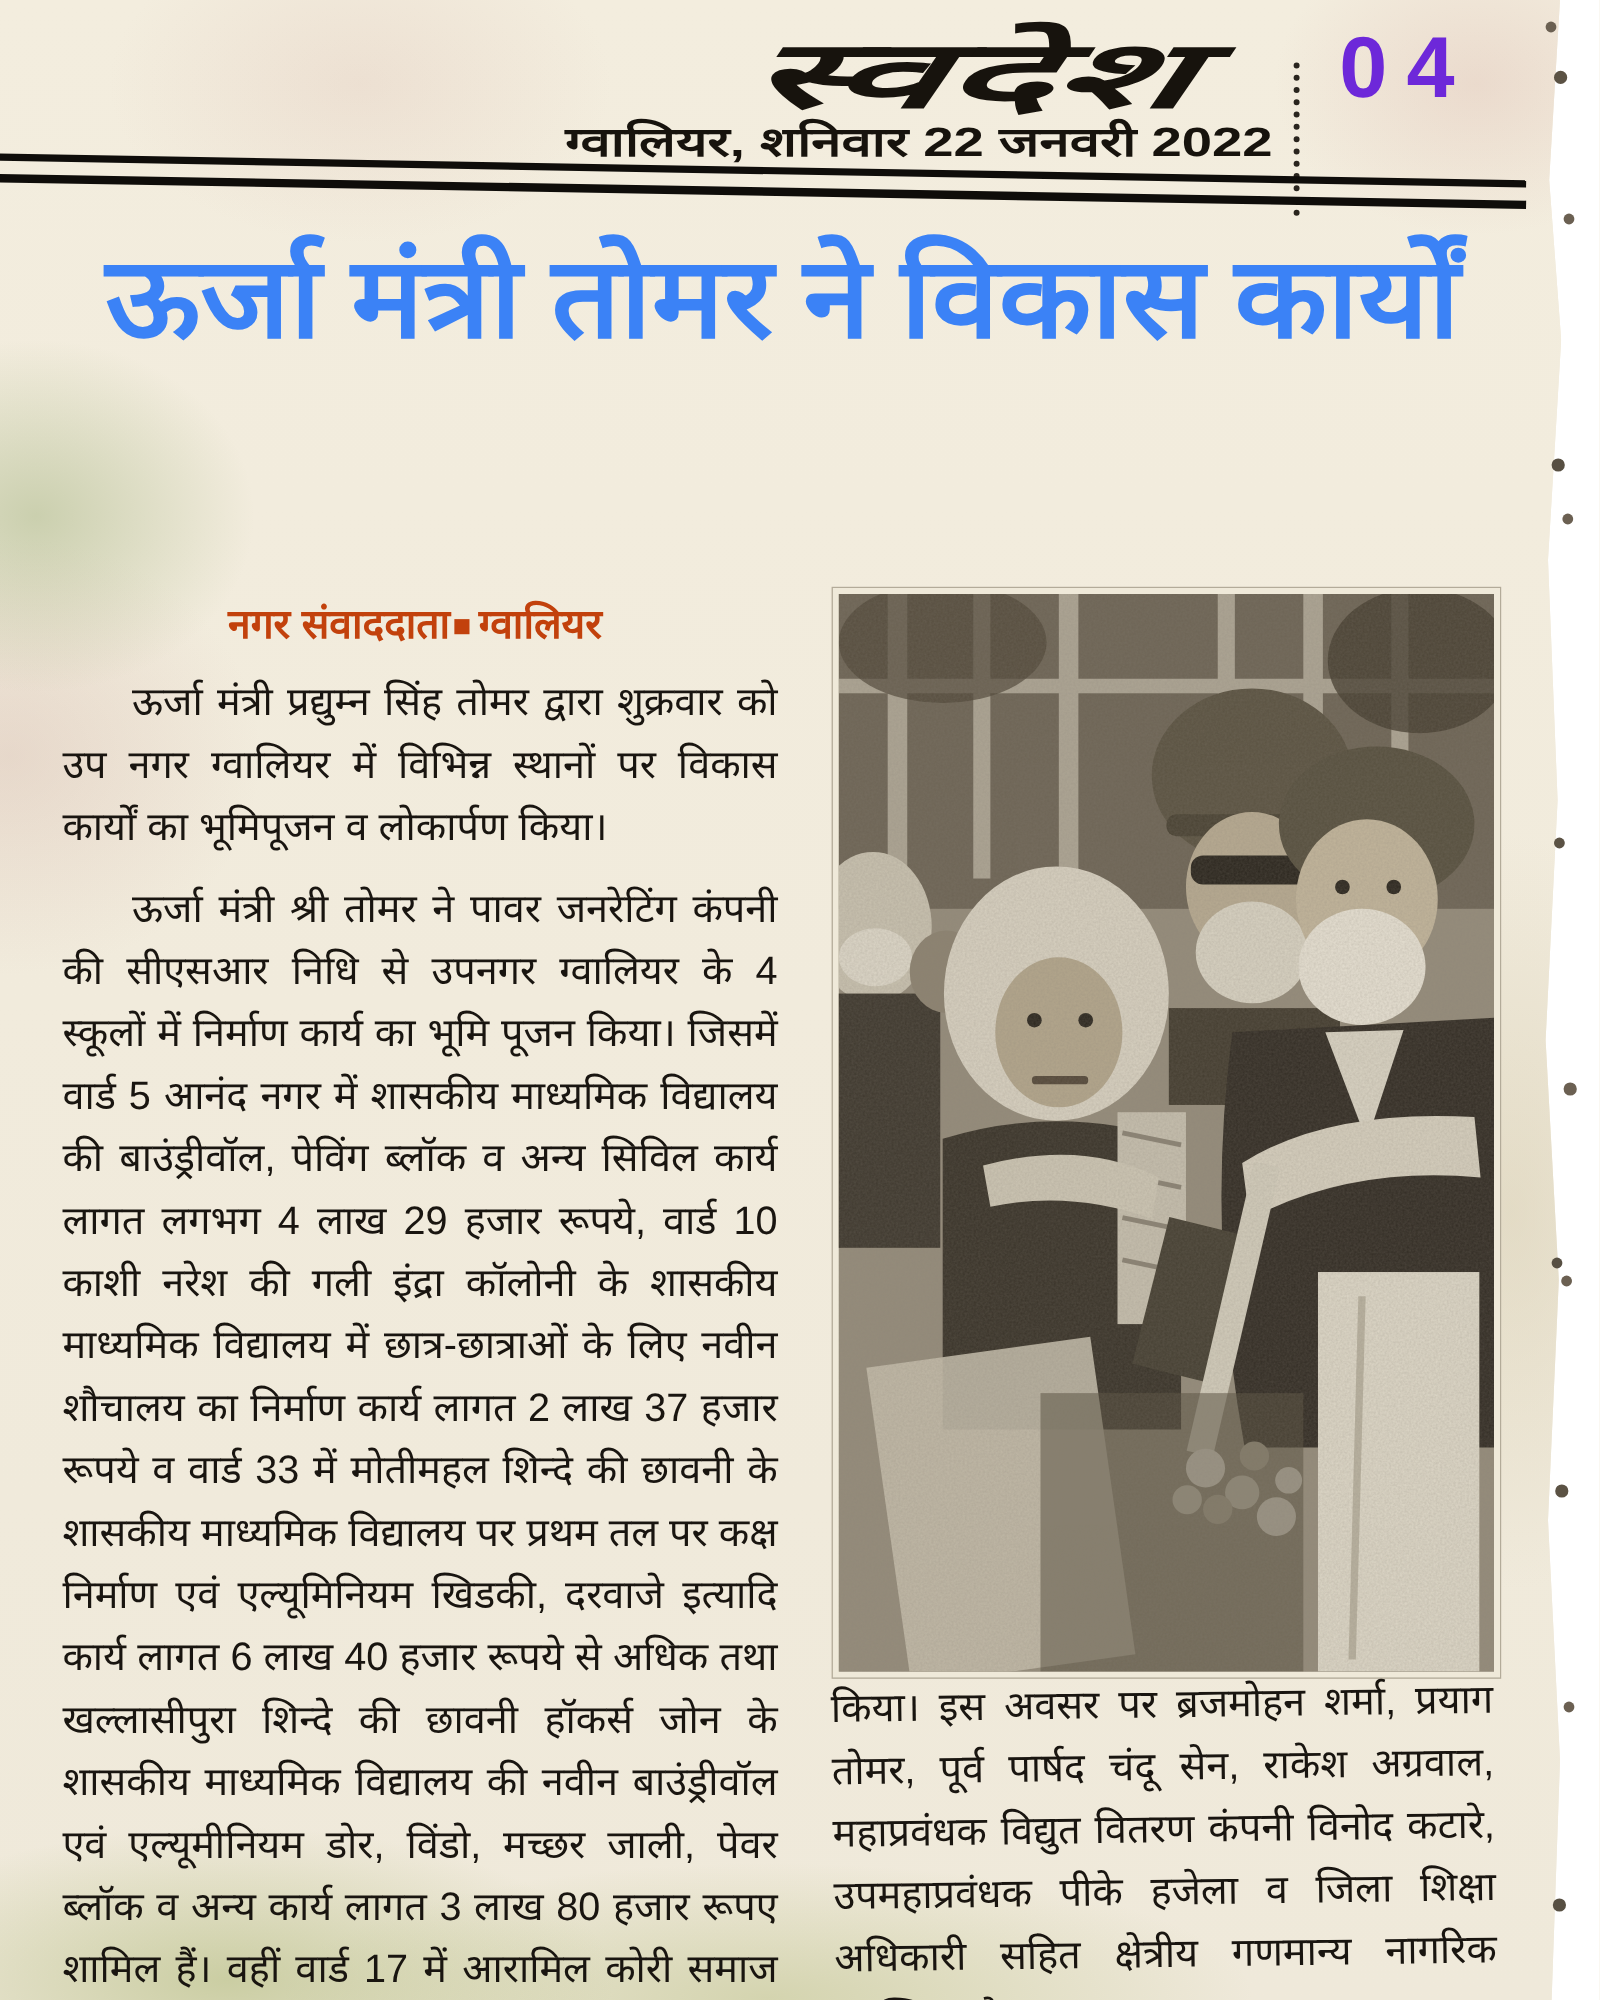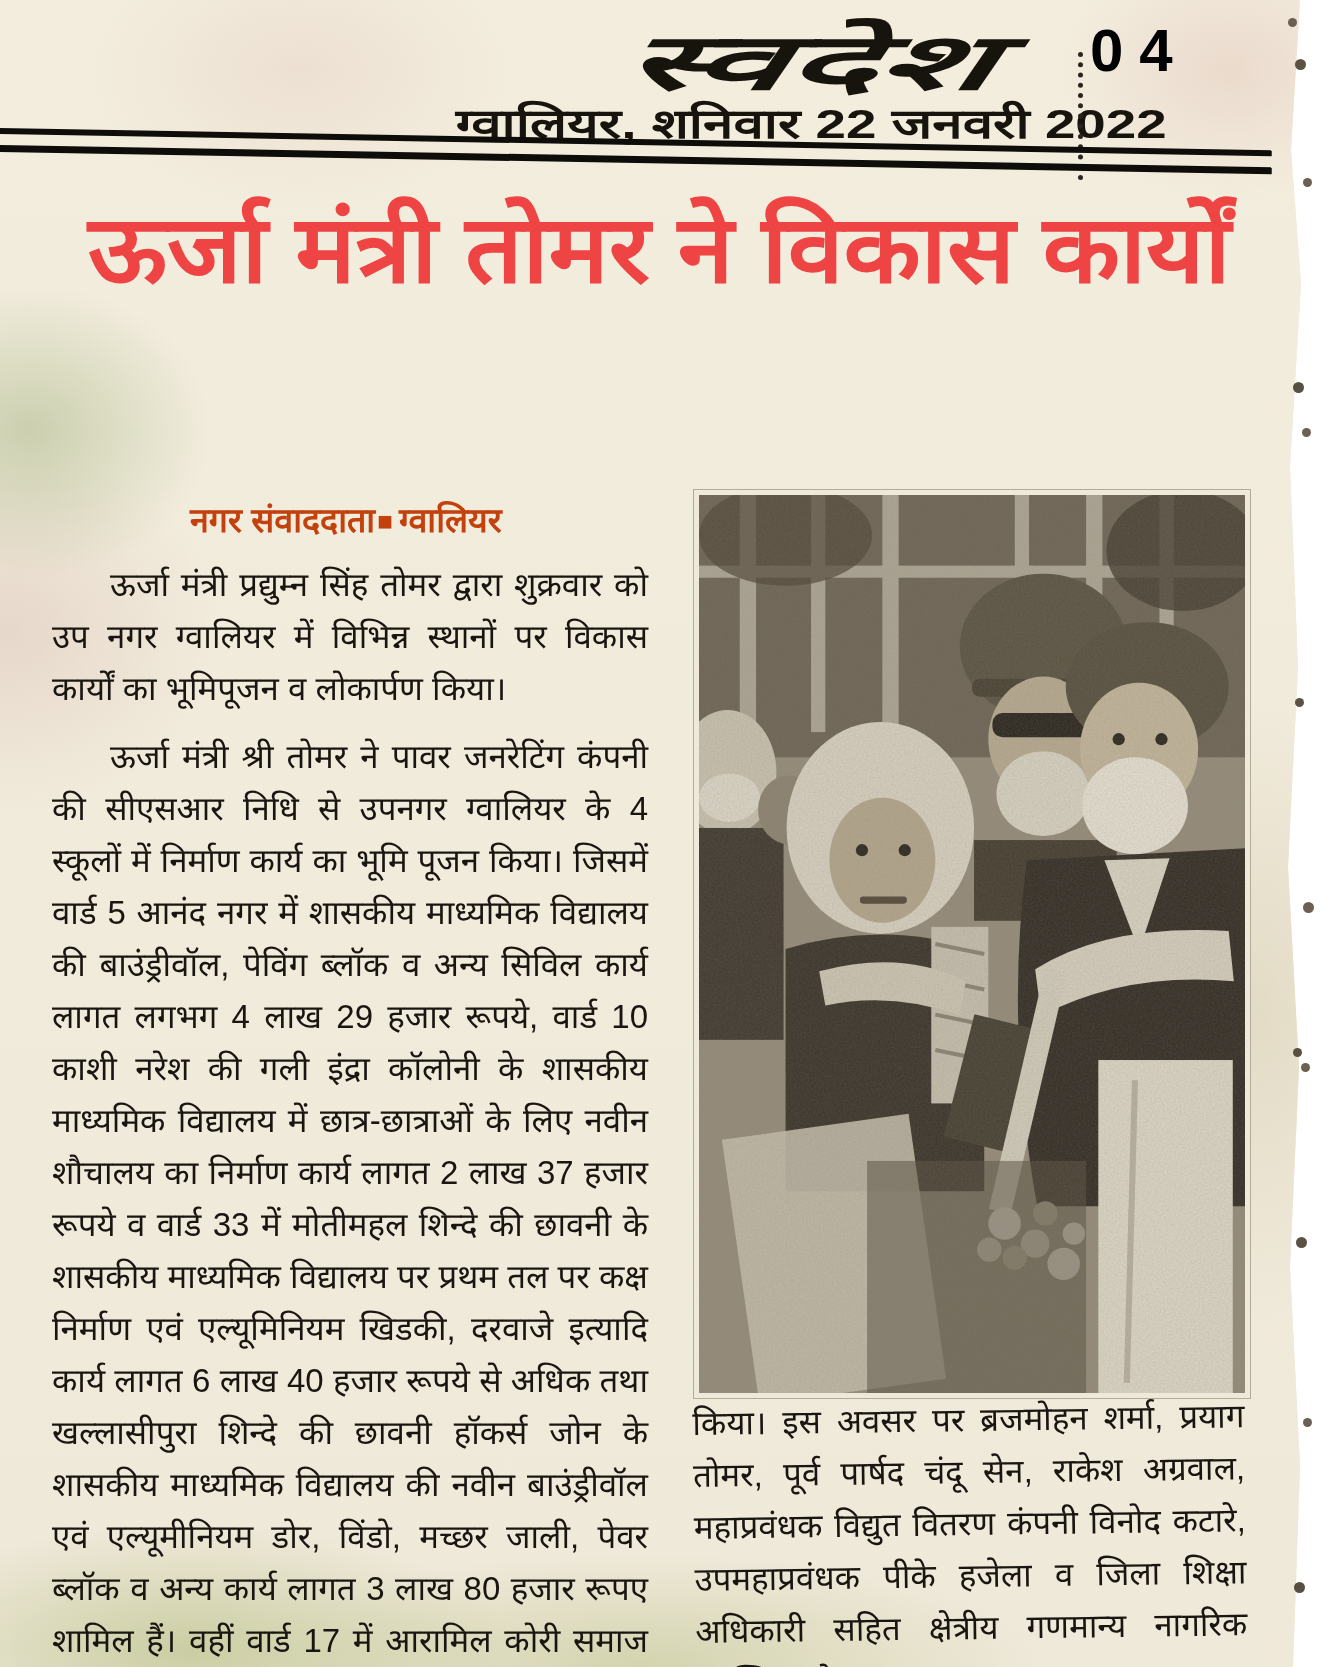--- a/index.html
+++ b/index.html
@@ -33,35 +33,35 @@
   }
   
   .masthead-title{
     position:absolute;top:6px;left:560px;width:500px;text-align:center;
     font-size:78px;font-weight:bold;font-style:italic;color:#17130d;
     transform:skewX(-8deg);white-space:nowrap;
   }
   .masthead-title .fit, .dateline .fit{display:inline-block;transform-origin:center center;}
   .dateline{
     position:absolute;top:94px;left:545px;width:520px;text-align:left;
-    font-size:41px;font-weight:bold;color:#17130d;white-space:nowrap;
+    font-size:34px;font-weight:bold;color:#17130d;white-space:nowrap;
   }
   .page-number{
-    position:absolute;top:16px;left:1090px;
-    font-size:60px;font-weight:bold;letter-spacing:16px;color:#000000;white-space:nowrap;
+    position:absolute;top:16px;left:1116px;
+    font-size:72px;font-weight:bold;letter-spacing:16px;color:#6d28d9;white-space:nowrap;
   }
   .dotted-divider{
     position:absolute;left:1078px;top:52px;height:128px;width:0;
     border-left:5px dotted #2a251e;
   }
   .rule{position:absolute;left:0;background:#0f0d0a;transform-origin:left top;}
   .rule-1{top:128px;width:1272px;height:6px;transform:rotate(1deg);}
   .rule-2{top:145px;width:1272px;height:7px;transform:rotate(1deg);}
   
-  .headline{position:absolute;top:176px;left:88px;width:1142px;color:#ef4444;}
+  .headline{position:absolute;top:176px;left:88px;width:1142px;color:#3b82f6;font-family:Liberation Serif, serif;}
   .headline-line{
     font-size:94px;line-height:148px;font-weight:bold;white-space:nowrap;
   }
   .headline-line .fit{display:inline-block;transform-origin:left center;}
   
   .byline{
     position:absolute;top:496px;left:190px;font-size:34px;font-weight:bold;color:#c2410c;white-space:nowrap;
   }
   .byline .sq{font-size:26px;vertical-align:2px;padding:0 6px 0 2px;}
   

